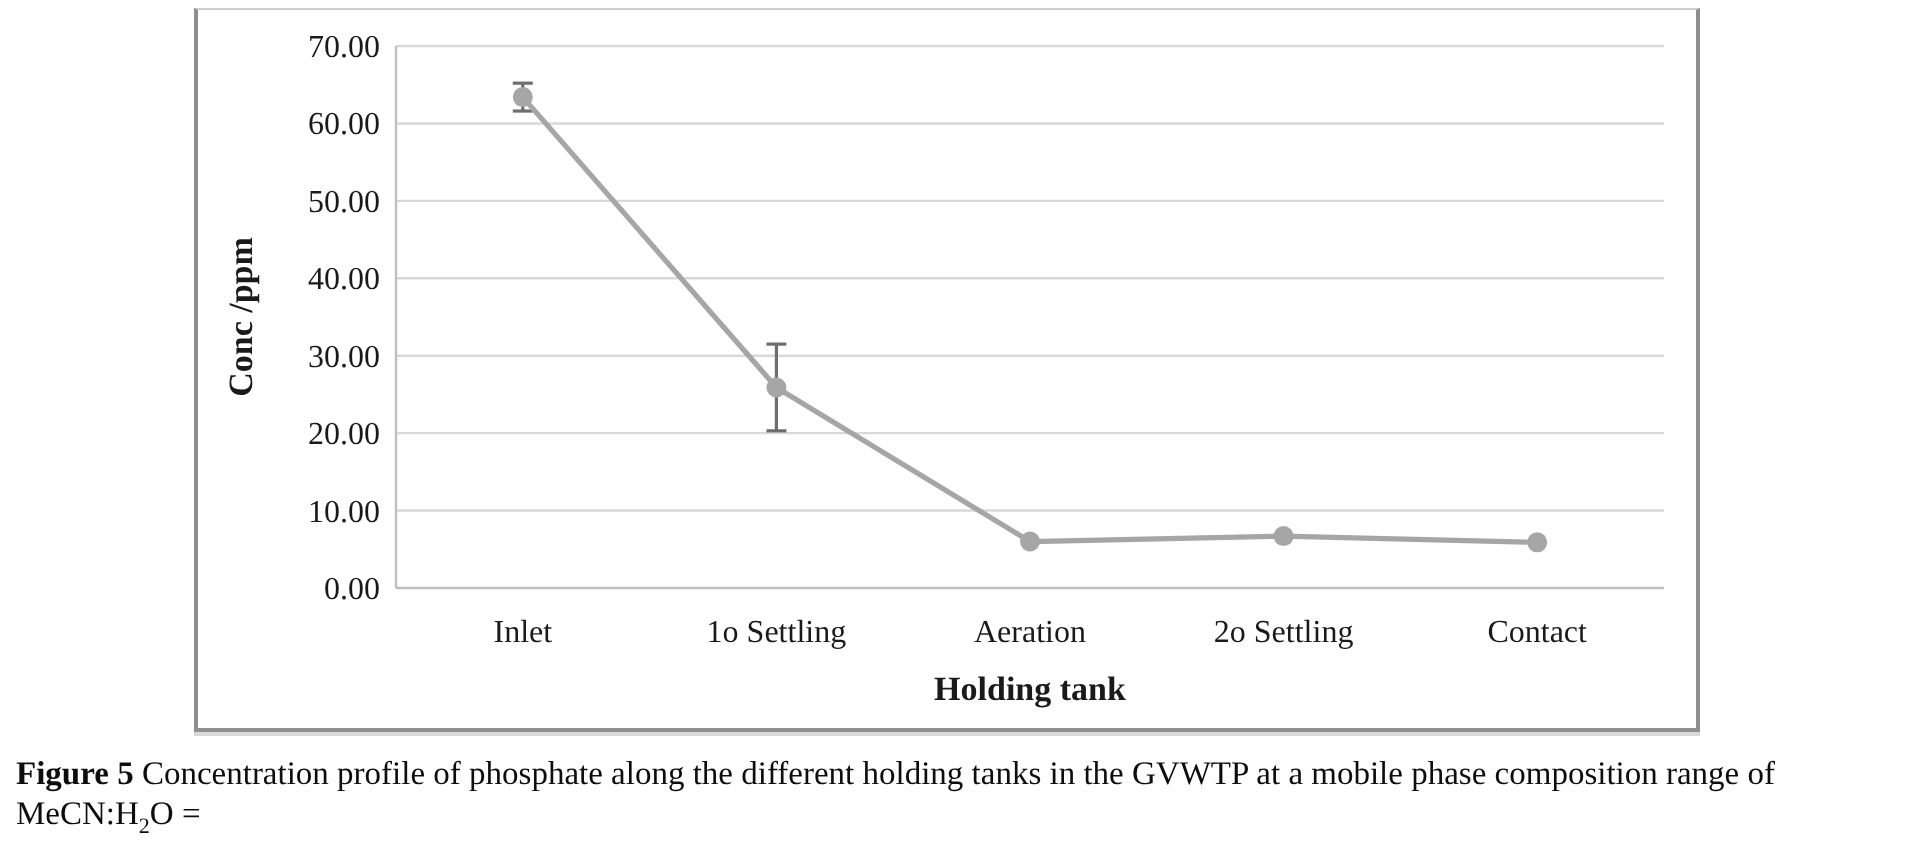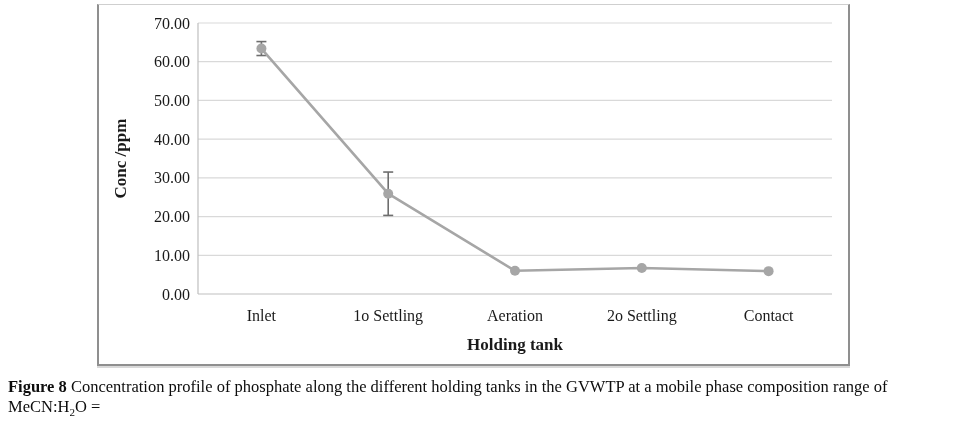--- a/index.html
+++ b/index.html
@@ -77,15 +77,15 @@
         <text x="162.4" y="316" text-anchor="middle" font-size="16px" fill="#1a1a1a">Inlet</text>
         <text x="289.2" y="316" text-anchor="middle" font-size="16px" fill="#1a1a1a">1o Settling</text>
         <text x="416" y="316" text-anchor="middle" font-size="16px" fill="#1a1a1a">Aeration</text>
         <text x="542.8" y="316" text-anchor="middle" font-size="16px" fill="#1a1a1a">2o Settling</text>
         <text x="669.6" y="316" text-anchor="middle" font-size="16px" fill="#1a1a1a">Contact</text>
         <text x="416" y="345" text-anchor="middle" font-size="17px" font-weight="bold" fill="#1a1a1a">Holding tank</text>
         <text x="0" y="0" text-anchor="middle" font-size="17px" font-weight="bold" fill="#1a1a1a" transform="translate(27,153.5) rotate(-90)">Conc /ppm</text>
       </svg>
   </div>
 
-  <p class="caption"><b>Figure 8</b><span> Concentration profile of phosphate along the different holding tanks in the GVWTP at a mobile phase composition range of MeCN:H</span><sub>2</sub><span>O =</span><br><span>55:45, flowrate of 0.800 mL min</span><sup>−</sup><span> and a column temperature of 30 °C (n =  5).</span></p>
+  <p class="caption"><b>Figure 5</b><span> Concentration profile of phosphate along the different holding tanks in the GVWTP at a mobile phase composition range of MeCN:H</span><sub>2</sub><span>O =</span><br><span>55:45, flowrate of 0.800 mL min</span><sup>−</sup><span> and a column temperature of 30 °C (n =  5).</span></p>
 
 </div>
 
 </body></html>

